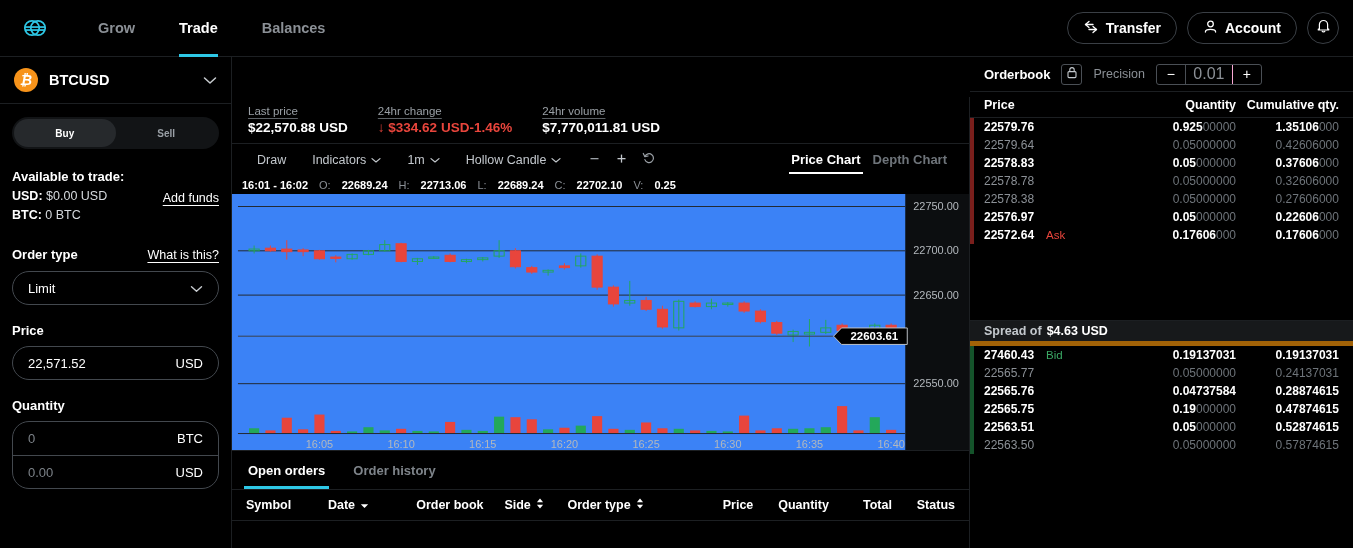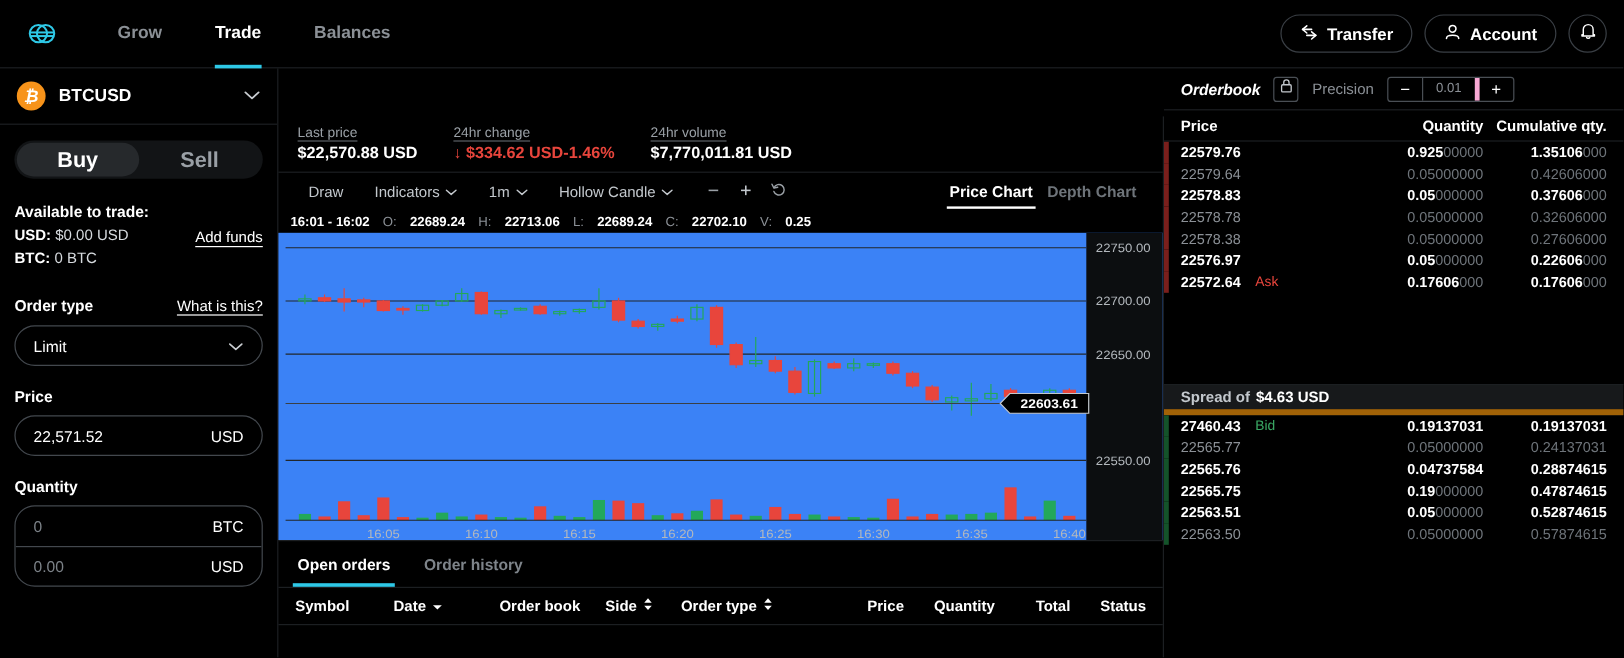--- a/index.html
+++ b/index.html
@@ -64,21 +64,21 @@
   .pair-name { margin-left: 11px; font-size: 14.5px; font-weight: bold; }
   .chev { margin-left: auto; color: #c8ccd0; }
 
   .bs-wrap { padding: 13px 12px 0 12px; }
   .buysell {
     height: 32px; border-radius: 16px; background: #121416;
     display: flex; padding: 2px; position: relative;
   }
   .bs-btn {
     flex: 1; display: flex; align-items: center; justify-content: center;
-    font-size: 18px; font-weight: bold; color: #9aa0a6; cursor: pointer;
+    font-size: 10px; font-weight: bold; color: #9aa0a6; cursor: pointer;
     border-radius: 14px;
   }
   .bs-btn.active { background: #26292c; color: #ffffff; }
 
   .sect { padding: 0 12px; }
   .lbl-bold { font-size: 13px; font-weight: bold; color: #ffffff; }
   .avail-head { margin-top: 20px; }
   .avail-line { font-size: 12.5px; color: #d6dade; margin-top: 5px; }
   .avail-line b { color: #ffffff; }
   .rowline { display: flex; align-items: flex-start; justify-content: space-between; }
@@ -181,38 +181,38 @@
     font-size: 12.5px; font-weight: bold; color: #ffffff;
   }
   .oh { display: flex; align-items: center; gap: 5px; }
 
   
   .right { width: 383px; flex: 0 0 383px; display: flex; flex-direction: column; min-height: 0; }
   .ob-top {
     height: 35px; flex: 0 0 35px; display: flex; align-items: center;
     padding: 0 0 0 14px; gap: 11px; border-bottom: 1px solid #1c1f22;
   }
-  .ob-title { font-size: 13px; font-weight: bold; color: #ffffff; font-style: italic; }
+  .ob-title { font-size: 13px; font-weight: bold; color: #ffffff; }
   .lockbtn {
     width: 21px; height: 21px; border: 1px solid #4a4f55; border-radius: 3px;
     display: flex; align-items: center; justify-content: center; cursor: pointer;
   }
   .prec-lbl { font-size: 12.5px; color: #8b9096; }
   .prec {
     display: flex; align-items: stretch; height: 21px;
     border: 1px solid #4a4f55; border-radius: 3px; overflow: hidden;
   }
   .prec-btn {
     width: 28px; display: flex; align-items: center; justify-content: center;
     font-size: 14px; color: #ffffff; cursor: pointer;
   }
   .prec-val {
     width: 48px; display: flex; align-items: center; justify-content: center;
-    font-size: 11px; color: #8b9096;
-    border-left: 1px solid #4a4f55; border-right: 4px solid #f9a8d4;
+    font-size: 16px; color: #8b9096;
+    border-left: 1px solid #4a4f55; border-right: 1px solid #f9a8d4;
   }
   .ob-head {
     height: 26px; flex: 0 0 26px; display: flex; align-items: center;
     padding: 0 14px; font-size: 12.5px; font-weight: bold; border-bottom: 1px solid #1c1f22;
   }
   .c-price { width: 42%; }
   .c-qty { width: 29%; text-align: right; }
   .c-cum { width: 29%; text-align: right; }
   .ob-rows { flex: 1; min-height: 0; overflow: hidden; }
   .ob-row {

